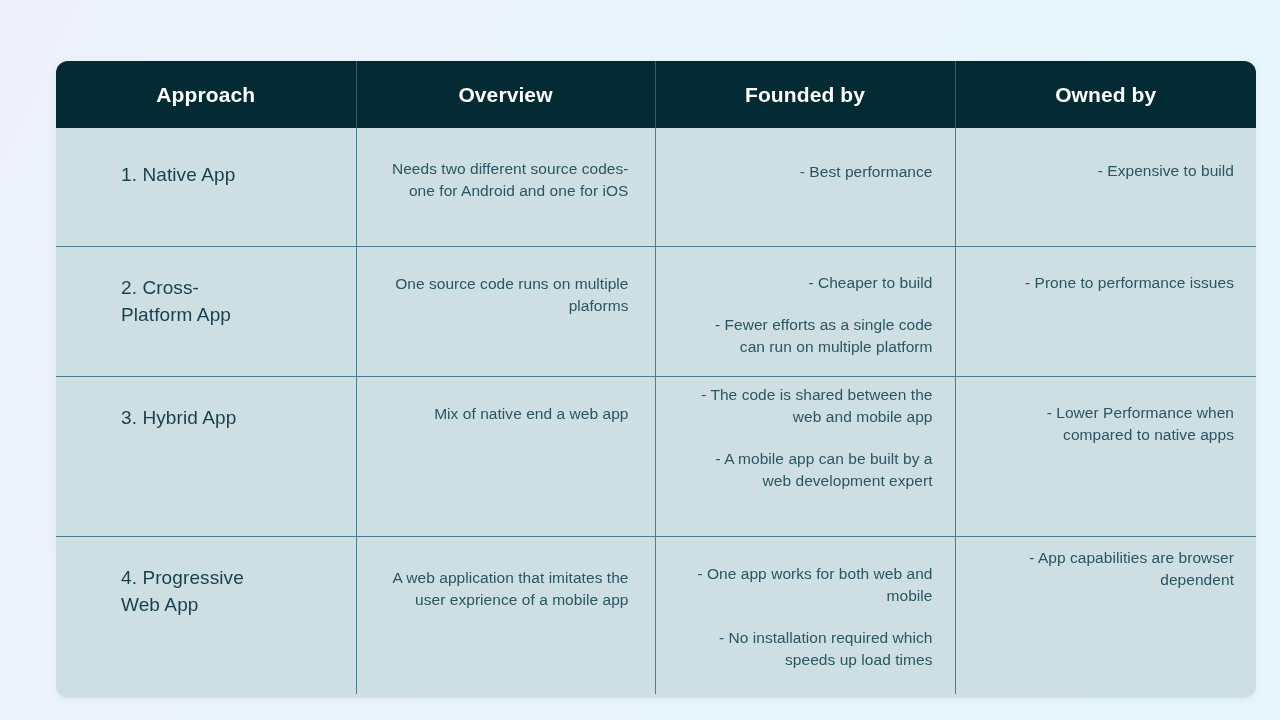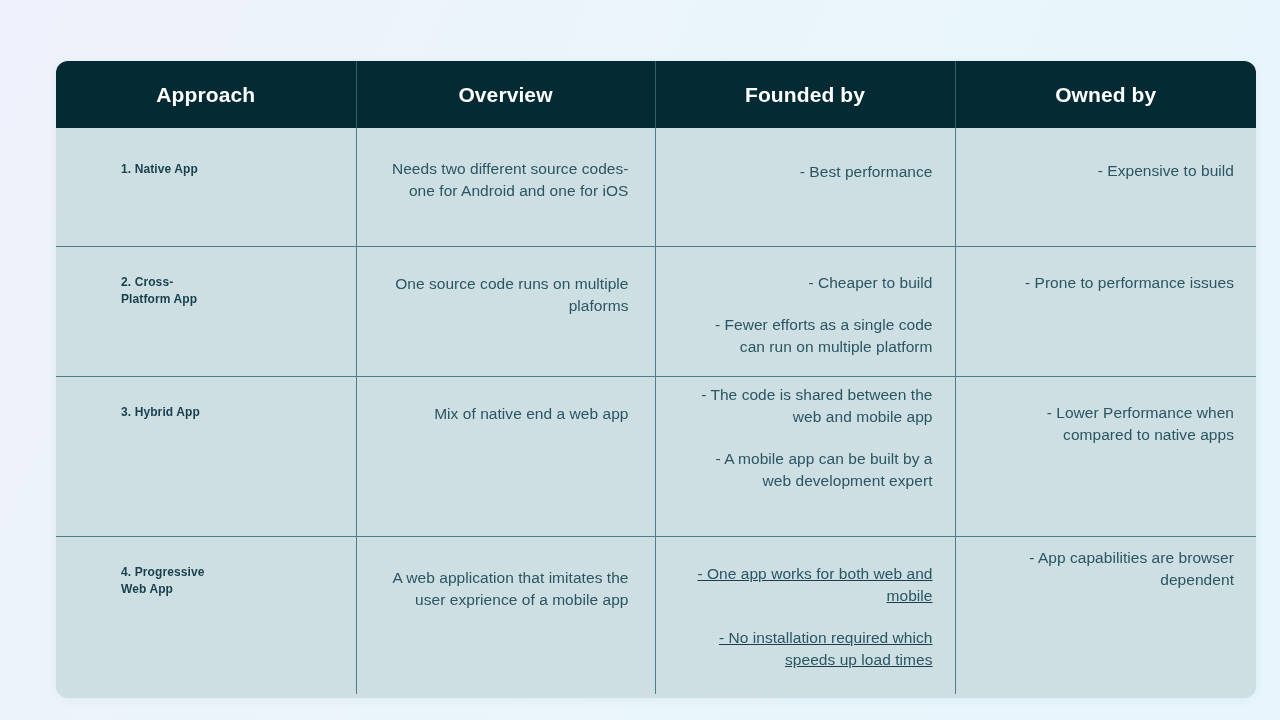--- a/index.html
+++ b/index.html
@@ -83,22 +83,22 @@
 
   tbody tr.r1 td { height: 118px; }
   tbody tr.r2 td { height: 130px; }
   tbody tr.r3 td { height: 160px; }
   tbody tr.r4 td { height: 158px; }
 
   td.approach {
     padding: 31px 20px 0 65px;
   }
   .approach-label {
-    font-size: 12px;
-    font-weight: bold;
+    font-size: 19px;
+    font-weight: normal;
     line-height: 1.47;
     color: #173f4d;
     letter-spacing: 0.1px;
     white-space: pre-line;
   }
 
   td.body-cell {
     padding: 30px 26px 0 35px;
   }
   td.body-cell.founded { padding-left: 38px; padding-right: 22px; }
@@ -125,21 +125,21 @@
   tbody tr.r2 td.founded    { padding-top: 25px; }
   tbody tr.r2 td.owned      { padding-top: 25px; }
 
   tbody tr.r3 td.approach   { padding-top: 27px; }
   tbody tr.r3 td.overview   { padding-top: 26px; }
   tbody tr.r3 td.founded    { padding-top: 7px; }
   tbody tr.r3 td.owned      { padding-top: 25px; }
 
   tbody tr.r4 td.approach   { padding-top: 27px; }
   tbody tr.r4 td.overview   { padding-top: 30px; }
-  tbody tr.r4 td.founded    { padding-top: 26px; text-decoration: underline; }
+  tbody tr.r4 td.founded    { padding-top: 26px; }
   tbody tr.r4 td.owned      { padding-top: 10px; }
 </style>
 </head>
 <body>
 
 <div class="canvas">
 
   <div class="table-wrap">
     <table class="matrix">
       <colgroup>

